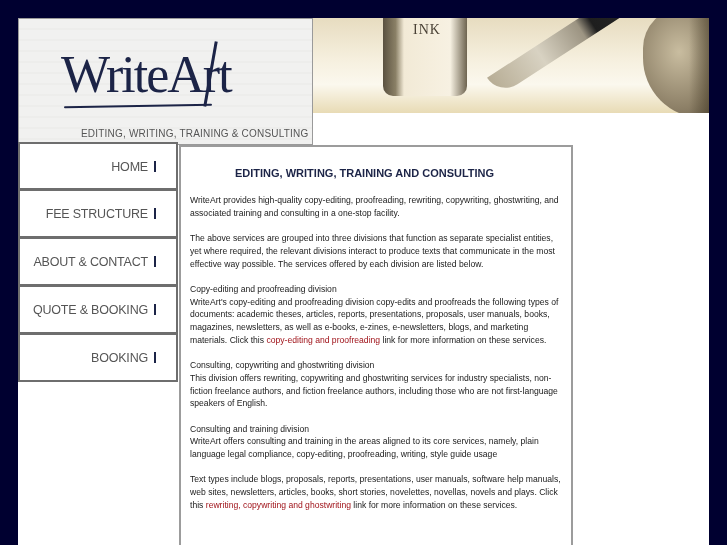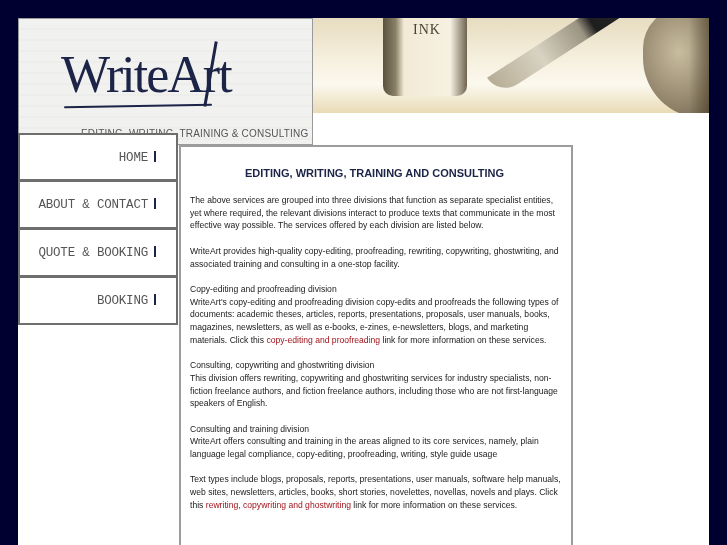--- a/index.html
+++ b/index.html
@@ -58,40 +58,40 @@
   .hero-hand {
     position: absolute; left: 330px; top: -10px; width: 90px; height: 110px;
     background: radial-gradient(ellipse at 40% 40%, #c9bda0 0%, #8d8067 60%, #5b5140 100%);
     border-radius: 40px 0 0 60px;
   }
   .hero-edge {
     position: absolute; right: 0; top: 0; width: 20px; height: 127px;
     background: linear-gradient(90deg, rgba(60,50,30,0) 0%, rgba(60,50,30,0.5) 100%);
   }
   
-  .nav { position: absolute; left: 0; top: 115px; width: 139px; font-family: Liberation Mono, monospace; }
+  .nav { position: absolute; left: 0; top: 124px; width: 139px; }
   .nav-item {
     display: block; box-sizing: border-box; width: 160px; height: 48px;
     border: 2px solid #6e6e6e; border-top-width: 1px; background: #fff;
     text-align: right; padding-right: 20px; line-height: 46px;
     font-size: 12.5px; color: #555; text-decoration: none; letter-spacing: -0.2px;
   }
   .nav-item:first-child { border-top-width: 2px; }
   .nav-bar {
     display: inline-block; width: 2px; height: 11px; background: #1c2447;
     margin-left: 6px; vertical-align: -1px;
   }
   
   .content {
     position: absolute; left: 161px; top: 127px; width: 394px; height: 420px;
     border: 2px solid #9c9c9c; border-bottom: none; box-sizing: border-box;
     padding: 19px 10px 0 9px; font-size: 8.6px; line-height: 12.7px; color: #1a1a1a;
   }
   .content h1 {
-    margin: 0 0 14px 12px; font-size: 11px; line-height: 14px; color: #1c2447; font-weight: bold; padding-left: 43px;
+    margin: 0 0 14px 2px; font-size: 11px; line-height: 14px; color: #1c2447; font-weight: bold; padding-left: 43px;
   }
   .content p { margin: 0 0 12.7px 0; }
   .content .sub { font-weight: normal; display: block; }
   .content a { color: #a0141b; text-decoration: none; }
 </style>
 </head>
 <body>
 
 <div class="page">
 
@@ -109,34 +109,37 @@
       <div class="hero-pen"></div>
       <div class="hero-edge"></div>
     </div>
   </div>
 
   <nav class="nav">
     <a class="nav-item">
       <span>HOME</span><span class="nav-bar"></span>
     </a>
     <a class="nav-item">
+      <span>FEE STRUCTURE</span><span class="nav-bar"></span>
+    </a>
+    <a class="nav-item">
       <span>ABOUT &amp; CONTACT</span><span class="nav-bar"></span>
     </a>
     <a class="nav-item">
       <span>QUOTE &amp; BOOKING</span><span class="nav-bar"></span>
     </a>
     <a class="nav-item">
       <span>BOOKING</span><span class="nav-bar"></span>
     </a>
   </nav>
 
   <main class="content">
     <h1>EDITING, WRITING, TRAINING AND CONSULTING</h1>
+    <p>WriteArt provides high-quality copy-editing, proofreading, rewriting, copywriting, ghostwriting, and associated training and consulting in a one-stop facility.</p>
     <p>The above services are grouped into three divisions that function as separate specialist entities, yet where required, the relevant divisions interact to produce texts that communicate in the most effective way possible. The services offered by each division are listed below.</p>
-    <p>WriteArt provides high-quality copy-editing, proofreading, rewriting, copywriting, ghostwriting, and associated training and consulting in a one-stop facility.</p>
 
     <p>
       <span class="sub">Copy-editing and proofreading division</span>
       <span>WriteArt's copy-editing and proofreading division copy-edits and proofreads the following types of documents: academic theses, articles, reports, presentations, proposals, user manuals, books, magazines, newsletters, as well as e-books, e-zines, e-newsletters, blogs, and marketing materials. Click this </span><a>copy-editing and proofreading</a><span> link for more information on these services.</span>
     </p>
 
     <p>
       <span class="sub">Consulting, copywriting and ghostwriting division</span>
       <span>This division offers rewriting, copywriting and ghostwriting services for industry specialists, non-fiction freelance authors, and fiction freelance authors, including those who are not first-language speakers of English.</span>
     </p>

